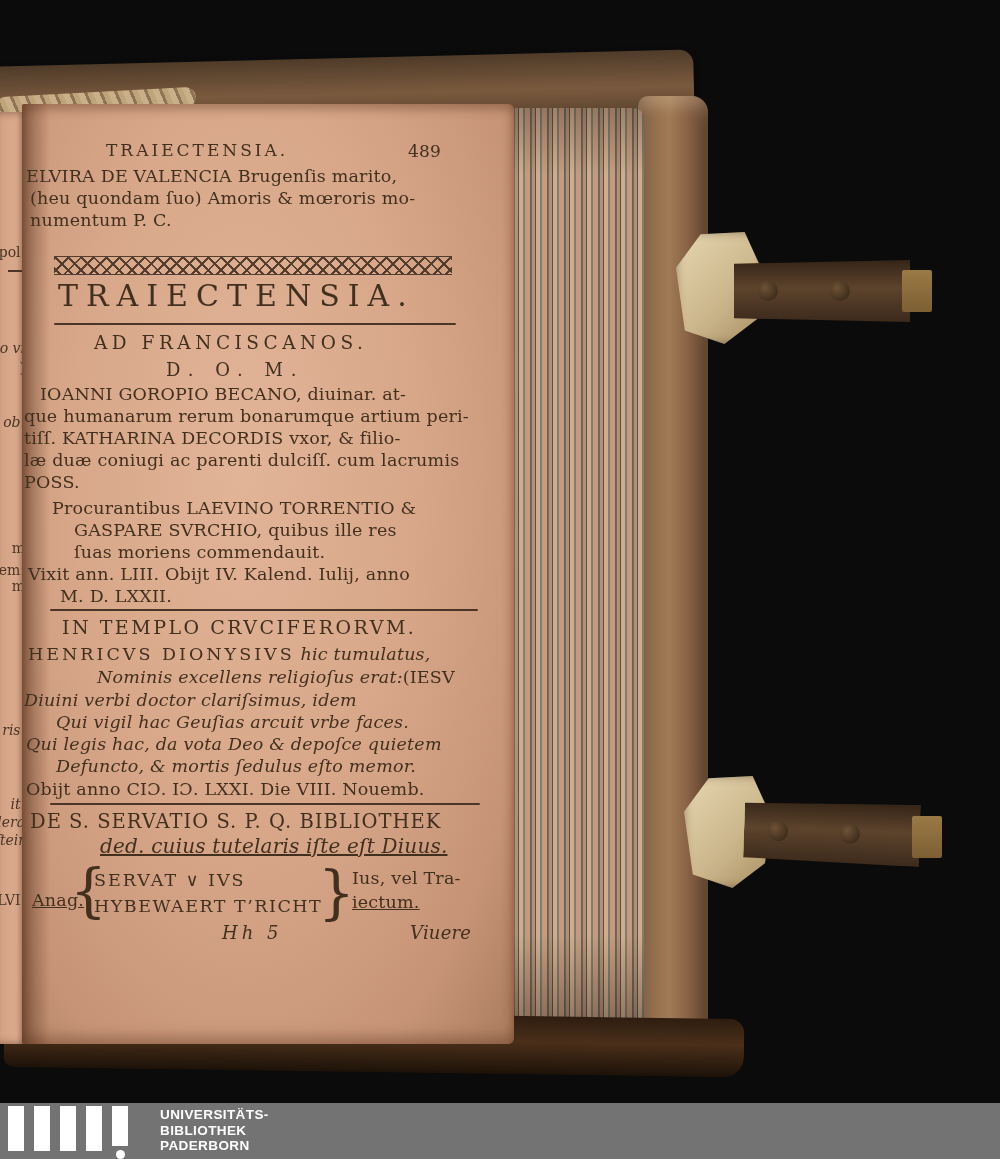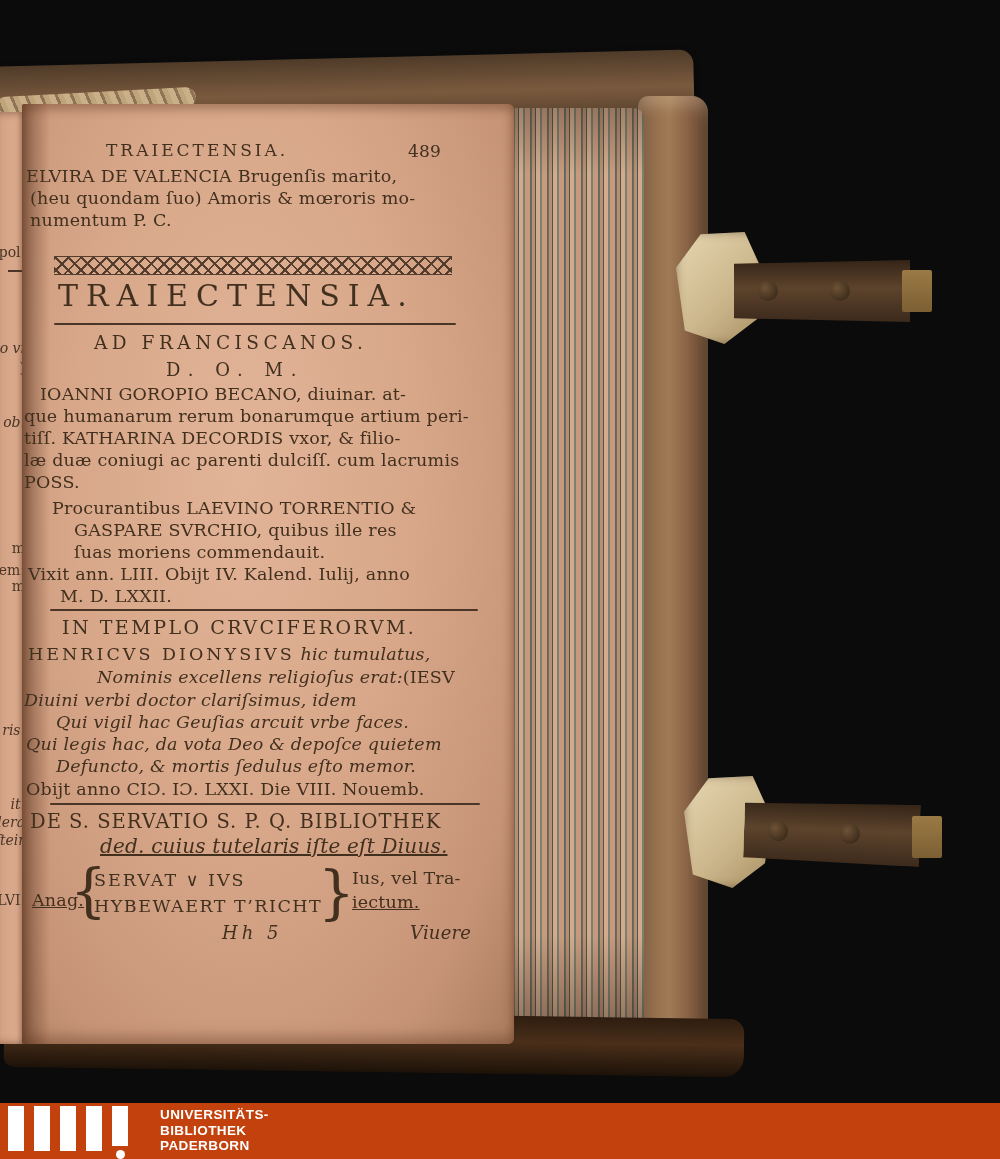--- a/index.html
+++ b/index.html
@@ -167,21 +167,21 @@
   .mf-rule{position:absolute;right:4px;width:18px;height:2px;background:#4a3526;}
   .mf-0{top:132px;}       .mfr{top:158px;}
   .mf-1{top:228px;}  .mf-2{top:248px;} .mf-3{top:302px;}
   .mf-4{top:428px;}  .mf-5{top:450px;} .mf-6{top:466px;}
   .mf-7{top:610px;}  .mf-8{top:684px;} .mf-9{top:702px;}
   .mf-10{top:720px;} .mf-11{top:780px;}
 
   
   .footer-band{
     position:absolute;left:0;top:1103px;width:1000px;height:56px;
-    background:#c2410c;z-index:10;
+    background:#737373;z-index:10;
   }
   .logo-bars{position:absolute;left:8px;top:3px;width:130px;height:53px;}
   .logo-bars .bar{position:absolute;top:0;width:16px;height:45px;background:#ffffff;}
   .logo-bars .b0{left:0;}   .logo-bars .b1{left:26px;}
   .logo-bars .b2{left:52px;}.logo-bars .b3{left:78px;}
   .logo-bars .b4{left:104px;height:40px;}
   .logo-bars .dot{position:absolute;left:108px;top:44px;width:9px;height:9px;border-radius:50%;background:#ffffff;}
   .logo-text{
     position:absolute;left:160px;top:4px;color:#ffffff;
     font-family:"Liberation Sans", sans-serif;font-weight:bold;

